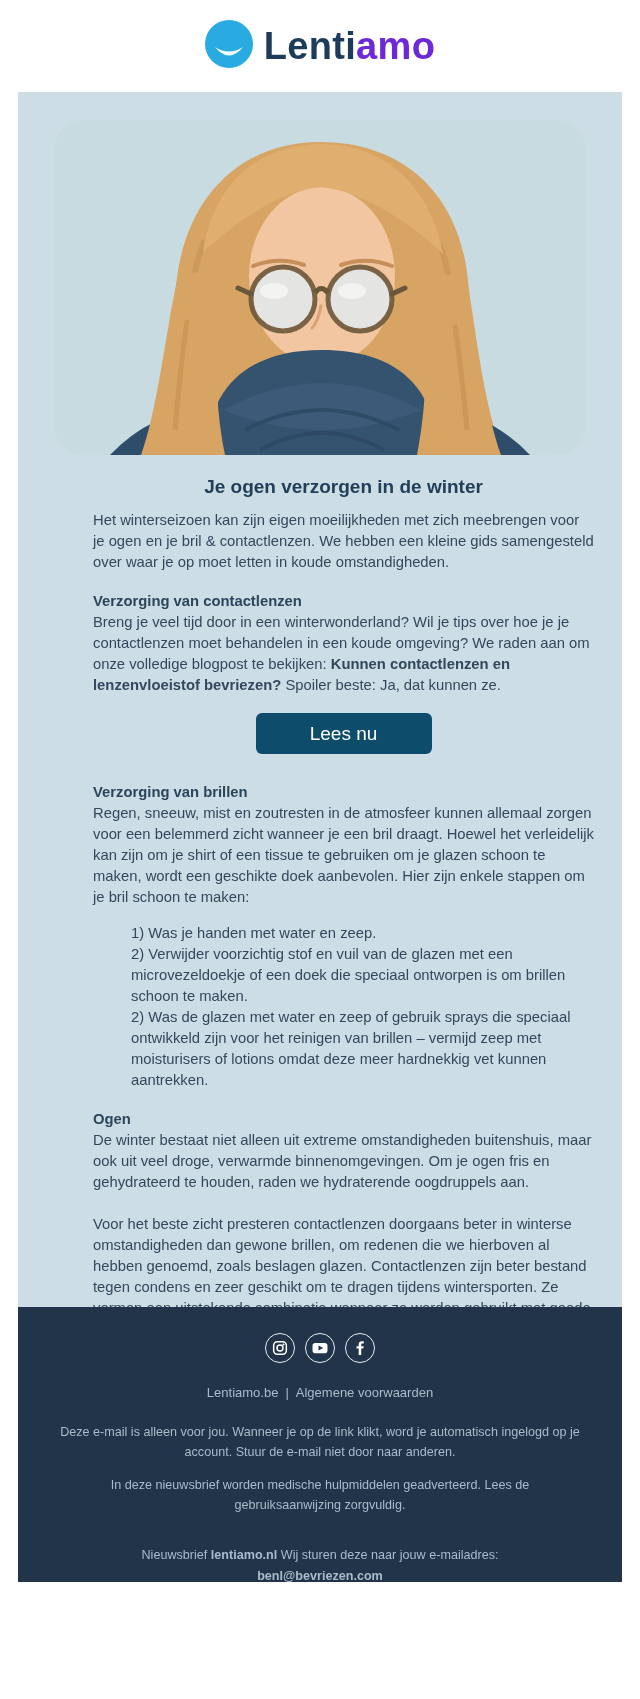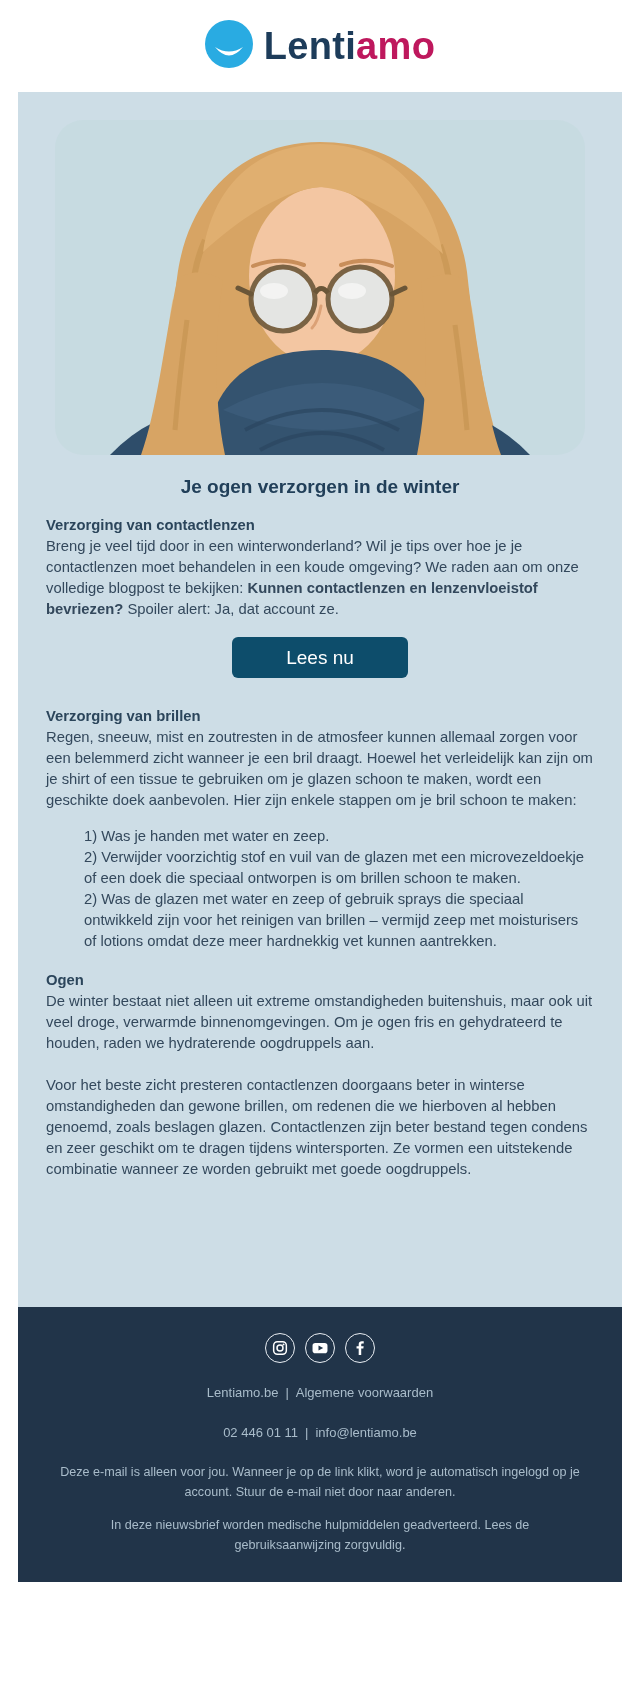--- a/index.html
+++ b/index.html
@@ -5,27 +5,27 @@
   * { box-sizing: border-box; }
   html,body { margin:0; padding:0; }
   body { background:#ffffff; font-family:"Liberation Sans", sans-serif; }
   .page { width:640px; height:1699px; margin:0 auto; background:#ffffff; overflow:hidden; }
 
   
   .header { height:92px; display:flex; align-items:center; justify-content:center; background:#ffffff; }
   .logo { display:flex; align-items:center; gap:11px; }
   .logo-text { font-size:38px; font-weight:600; letter-spacing:.3px; line-height:1; }
   .logo-text .dark { color:#1d3c5a; }
-  .logo-text .light { color:#be185d; }
+  .logo-text .light { color:#6d28d9; }
 
   
   .card { width:604px; height:1215px; margin:0 auto; background:#cdddе6; background:#cddde6; padding-top:28px; overflow:hidden; }
   .hero { width:530px; height:335px; margin:0 auto; border-radius:28px; overflow:hidden; }
   .hero svg { display:block; }
-  .content { padding:0 28px; color:#33485c; font-size:14.8px; line-height:21px; }
+  .content { padding:0 28px; color:#33485c; font-size:14.8px; line-height:21px;margin-left:47px; }
   .title { font-size:19px; font-weight:700; color:#213f59; text-align:center; margin:21px 0 13px; }
   .content p { margin:0 0 10px; }
   .subhead { font-weight:700; color:#2b455b; margin:18px 0 0 !important; }
   .subhead + p { margin-top:0; }
   .bold-inline { font-weight:700; }
   .cta-row { text-align:center; margin:17px 0 28px; }
   .cta-button { display:inline-block; width:176px; padding:10px 0; background:#0d4d6b; color:#ffffff; font-size:19px; text-align:center; border-radius:6px; text-decoration:none; cursor:pointer; }
   .steps { margin:15px 0 10px 38px; }
   .steps p { margin:0; }
   .gap-para { margin-top:21px !important; }
@@ -106,23 +106,24 @@
         <path d="M122,160 C108,230 102,290 86,335 L170,335 C158,275 160,215 168,160 C150,150 134,150 122,160 Z" fill="#d7a464"></path>
         <path d="M412,162 C424,230 430,290 446,335 L362,335 C374,275 372,215 366,162 C384,152 400,152 412,162 Z" fill="#d7a464"></path>
         <path d="M132,200 q-8,60 -12,110" stroke="#c08e4a" stroke-width="5" fill="none" opacity="0.5"></path>
         <path d="M400,205 q8,58 12,105" stroke="#c08e4a" stroke-width="5" fill="none" opacity="0.5"></path>
       </svg>
     </div>
 
     <div class="content">
       <div class="title">Je ogen verzorgen in de winter</div>
 
+      <p>Het winterseizoen kan zijn eigen moeilijkheden met zich meebrengen voor je ogen en je bril &amp; contactlenzen. We hebben een kleine gids samengesteld over waar je op moet letten in koude omstandigheden.</p>
 
       <p class="subhead">Verzorging van contactlenzen</p>
-      <p><span>Breng je veel tijd door in een winterwonderland? Wil je tips over hoe je je contactlenzen moet behandelen in een koude omgeving? We raden aan om onze volledige blogpost te bekijken: </span><span class="bold-inline">Kunnen contactlenzen en lenzenvloeistof bevriezen?</span><span> Spoiler alert: Ja, dat account ze.</span></p>
+      <p><span>Breng je veel tijd door in een winterwonderland? Wil je tips over hoe je je contactlenzen moet behandelen in een koude omgeving? We raden aan om onze volledige blogpost te bekijken: </span><span class="bold-inline">Kunnen contactlenzen en lenzenvloeistof bevriezen?</span><span> Spoiler beste: Ja, dat kunnen ze.</span></p>
 
       <div class="cta-row">
         <a class="cta-button">Lees nu</a>
       </div>
 
       <p class="subhead">Verzorging van brillen</p>
       <p>Regen, sneeuw, mist en zoutresten in de atmosfeer kunnen allemaal zorgen voor een belemmerd zicht wanneer je een bril draagt. Hoewel het verleidelijk kan zijn om je shirt of een tissue te gebruiken om je glazen schoon te maken, wordt een geschikte doek aanbevolen. Hier zijn enkele stappen om je bril schoon te maken:</p>
 
       <div class="steps">
         <p>1) Was je handen met water en zeep.</p>
@@ -154,21 +155,20 @@
       </a>
       <a class="social-btn">
         <svg width="30" height="30" viewBox="0 0 30 30">
           <path d="M16.3,22.5 L16.3,15.6 L18.6,15.6 L18.9,13 L16.3,13 L16.3,11.4 C16.3,10.6 16.6,10.1 17.6,10.1 L19,10.1 L19,7.8 C18.7,7.76 17.9,7.7 17,7.7 C15,7.7 13.6,8.9 13.6,11.1 L13.6,13 L11.3,13 L11.3,15.6 L13.6,15.6 L13.6,22.5 Z" fill="#ffffff"></path>
         </svg>
       </a>
     </div>
 
     <div class="footer-line first"><a>Lentiamo.be</a><span class="sep">|</span><a>Algemene voorwaarden</a></div>
 
-    <div class="footer-line second"><a>02 446 01 11</a><span class="sep">|</span><a>info@lentiamo.be</a></div>
 
     <p class="f-privacy">Deze e-mail is alleen voor jou. Wanneer je op de link klikt, word je automatisch ingelogd op je account. Stuur de e-mail niet door naar anderen.</p>
 
     <p class="f-medical">In deze nieuwsbrief worden medische hulpmiddelen geadverteerd. Lees de gebruiksaanwijzing zorgvuldig.</p>
 
     <p class="f-news">
       <span class="news-row"><span>Nieuwsbrief </span><span class="f-bold">lentiamo.nl</span><span> Wij sturen deze naar jouw e-mailadres: </span><span class="f-bold">benl@bevriezen.com</span></span>
     </p>
 
   </div>

